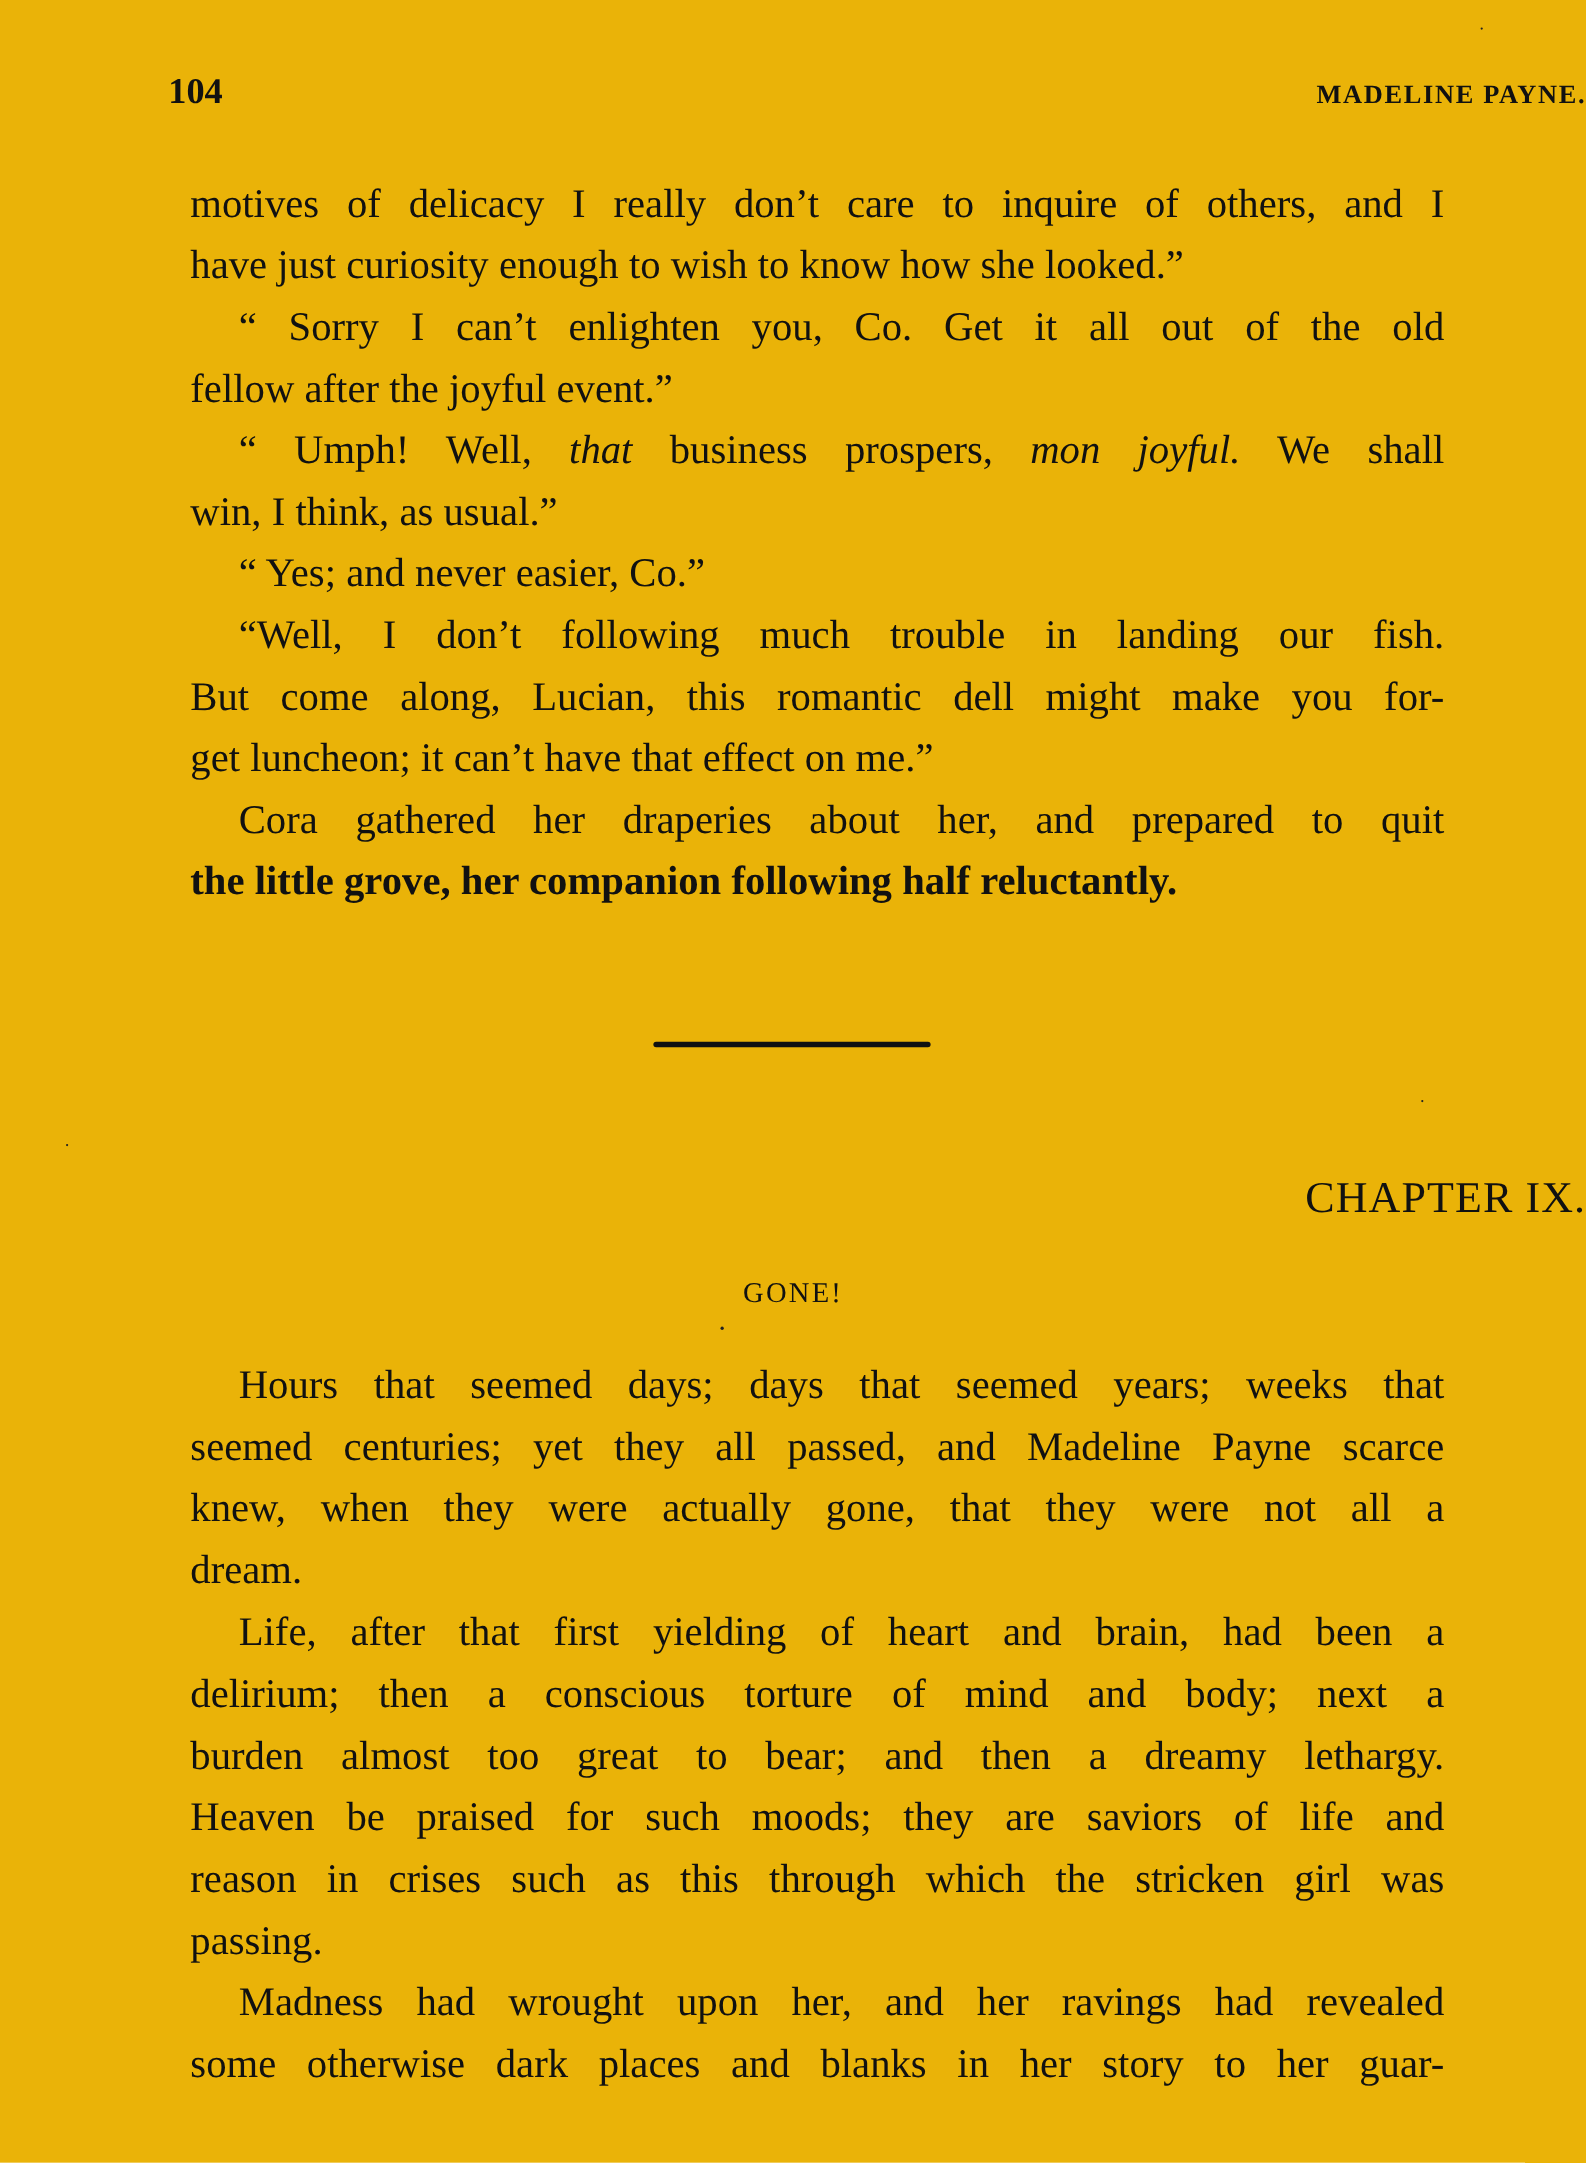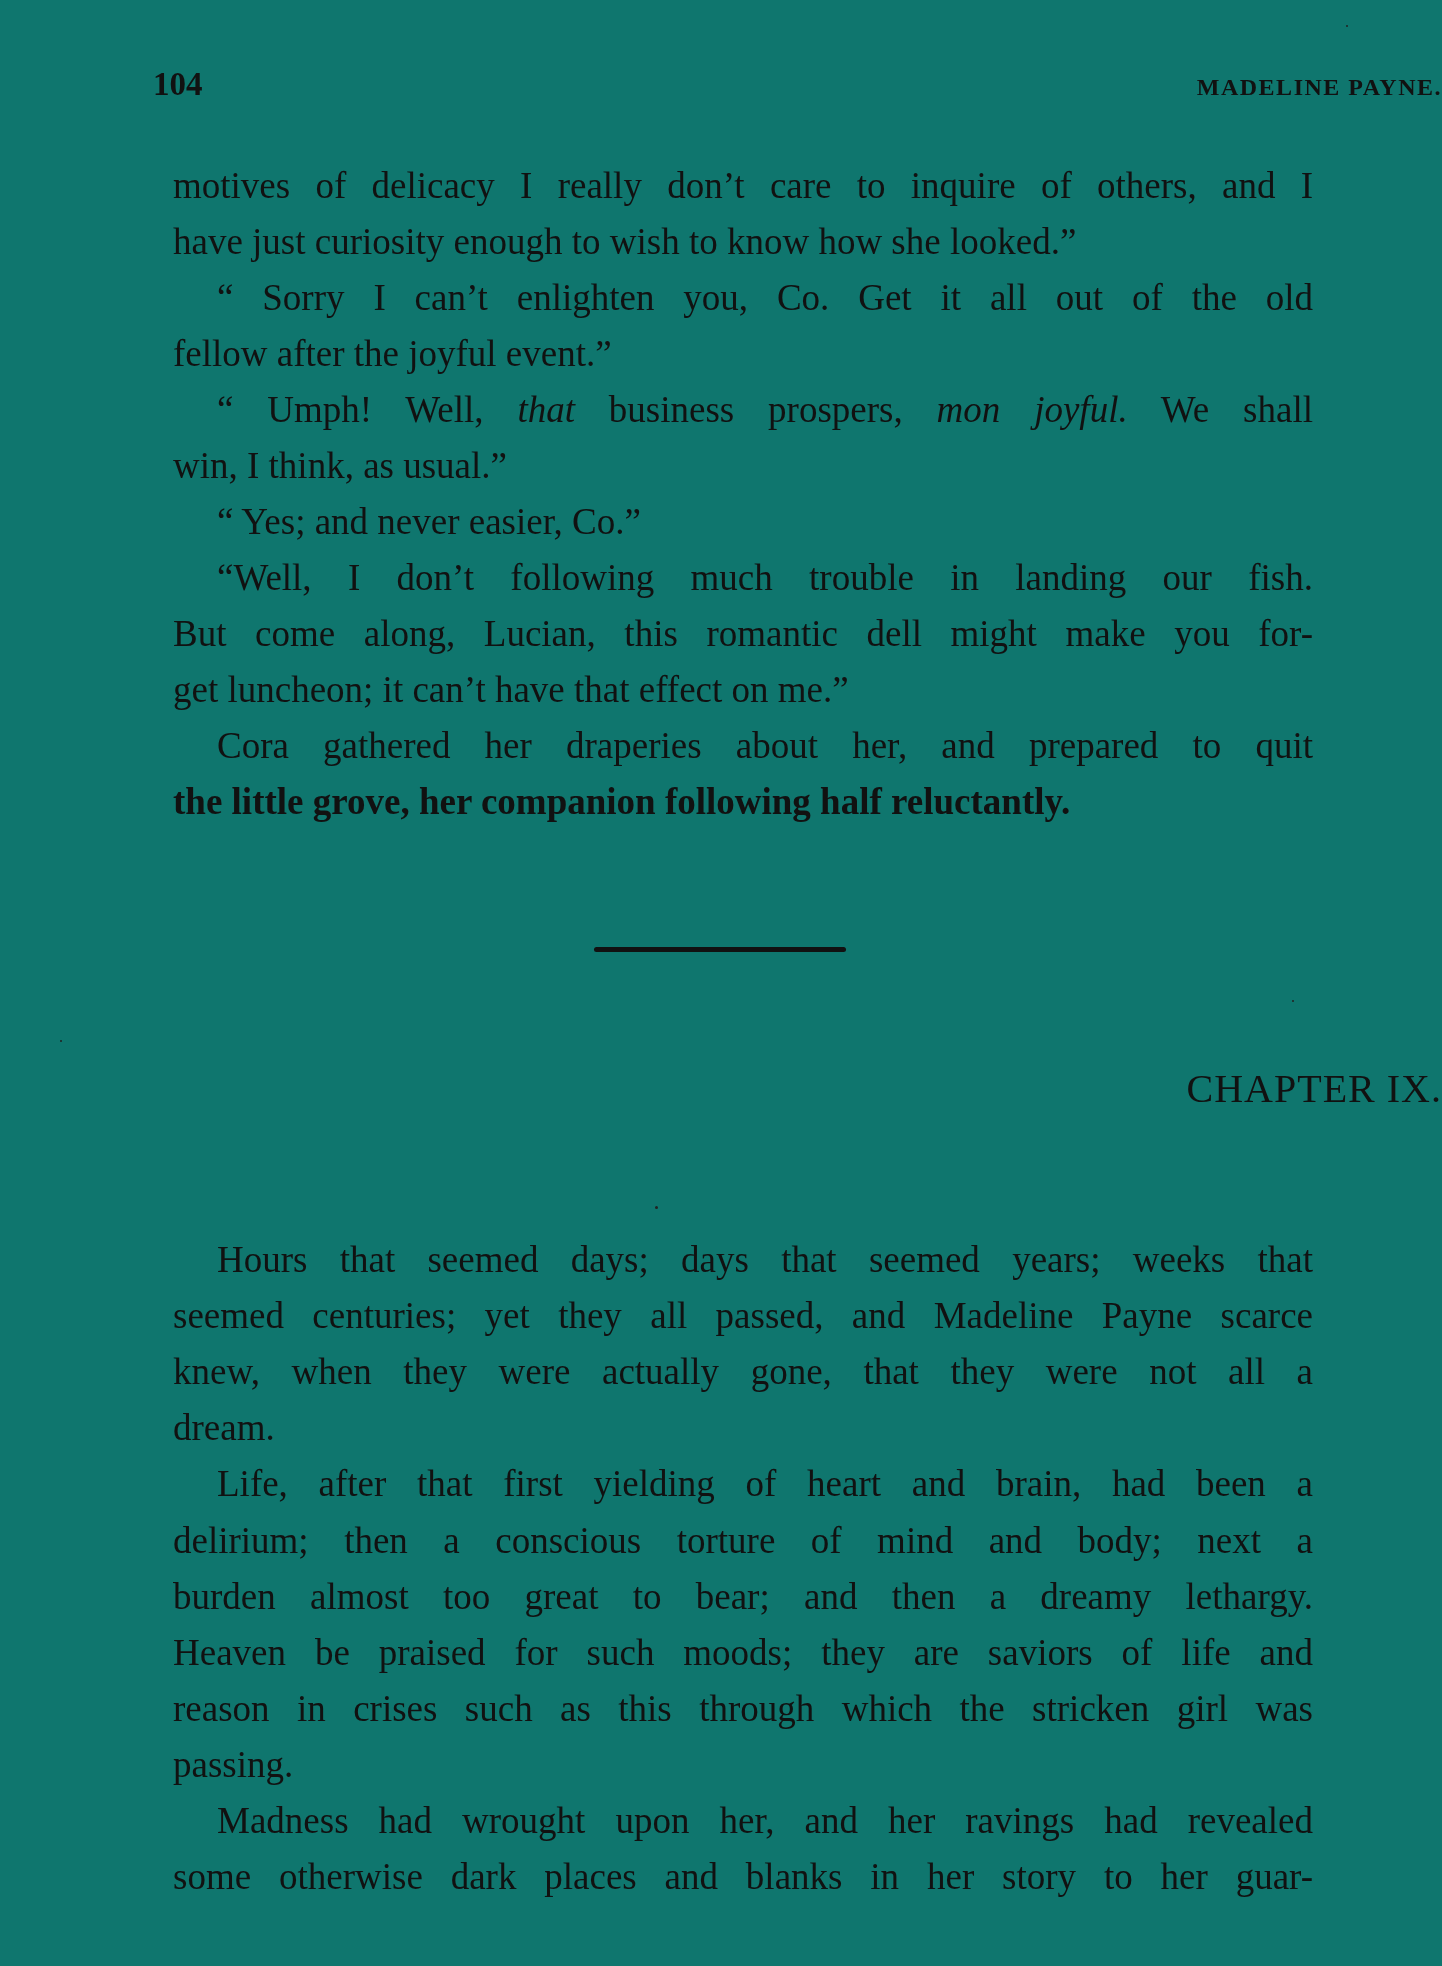--- a/index.html
+++ b/index.html
@@ -1,17 +1,17 @@
 <!DOCTYPE html>
 <html><head>
 <meta charset="utf-8">
 <style>
   html, body { margin: 0; padding: 0; background: #ffffff; }
   body { width: 1442px; height: 1966px; position: relative; overflow: hidden; }
-  .page { position: absolute; left: 0; top: 0; width: 1442px; height: 1966px; background: #0f766e; color: #111111;
+  .page { position: absolute; left: 0; top: 0; width: 1442px; height: 1966px; background: #eab308; color: #111111;
           font-family: "DejaVu Serif", "Liberation Serif", serif; }
   .folio { position: absolute; left: 153px; top: 64px; font-size: 33px; line-height: 40px; font-family: "Liberation Serif", serif; font-weight: bold; }
   .running-title { position: absolute; left: 0; width: 1442px; top: 72px; text-align: right; font-size: 24px; line-height: 30px;
                    font-family: "Liberation Serif", serif; font-weight: bold; letter-spacing: 1.5px; padding-left: 6px; box-sizing: border-box; }
   .line { position: absolute; left: 153px; width: 1140px; height: 56px; font-size: 37px; line-height: 56px; white-space: nowrap;
           font-family: "Liberation Serif", serif; text-align: justify; text-align-last: justify; overflow: visible; margin-left: 20px; }
   .line.last { text-align-last: left; }
   .line.indent { left: 197px; width: 1096px; }
   .line i { font-style: italic; }
   .rule { position: absolute; left: 594px; top: 947px; width: 252px; height: 5px; background: #111111; border-radius: 3px; }
@@ -39,20 +39,21 @@
       <div class="line indent" style="top: 550px;">“Well, I don’t  following  much trouble  in landing  our fish.</div>
       <div class="line" style="top: 606px;">But come along, Lucian, this romantic dell might make you for-</div>
       <div class="line last" style="top: 662px;">get luncheon;  it can’t have that effect on me.”</div>
       <div class="line indent" style="top: 718px;">Cora gathered her  draperies about  her, and  prepared to quit</div>
       <div class="line last" style="top: 774px; font-weight: bold;">the little grove, her companion following half reluctantly.</div>
     </div>
 
   <div class="rule"></div>
 
   <div class="chapter-title">CHAPTER IX.</div>
+  <div class="chapter-subtitle">GONE!</div>
 
   <div id="chapter-lines">
       <div class="line indent" style="top: 1232px;">Hours that seemed days;  days that seemed  years;  weeks that</div>
       <div class="line" style="top: 1288.1px;">seemed centuries;  yet they all passed, and Madeline Payne scarce</div>
       <div class="line" style="top: 1344.2px;">knew, when  they were  actually gone, that  they were  not  all a</div>
       <div class="line last" style="top: 1400.3px;">dream.</div>
       <div class="line indent" style="top: 1456.4px;">Life, after  that first yielding  of heart and  brain, had been  a</div>
       <div class="line" style="top: 1512.5px;">delirium;  then  a conscious  torture of  mind and  body;  next  a</div>
       <div class="line" style="top: 1568.6px;">burden  almost too  great to bear;  and  then a  dreamy lethargy.</div>
       <div class="line" style="top: 1624.7px;">Heaven be  praised for such moods;  they are saviors of  life and</div>

